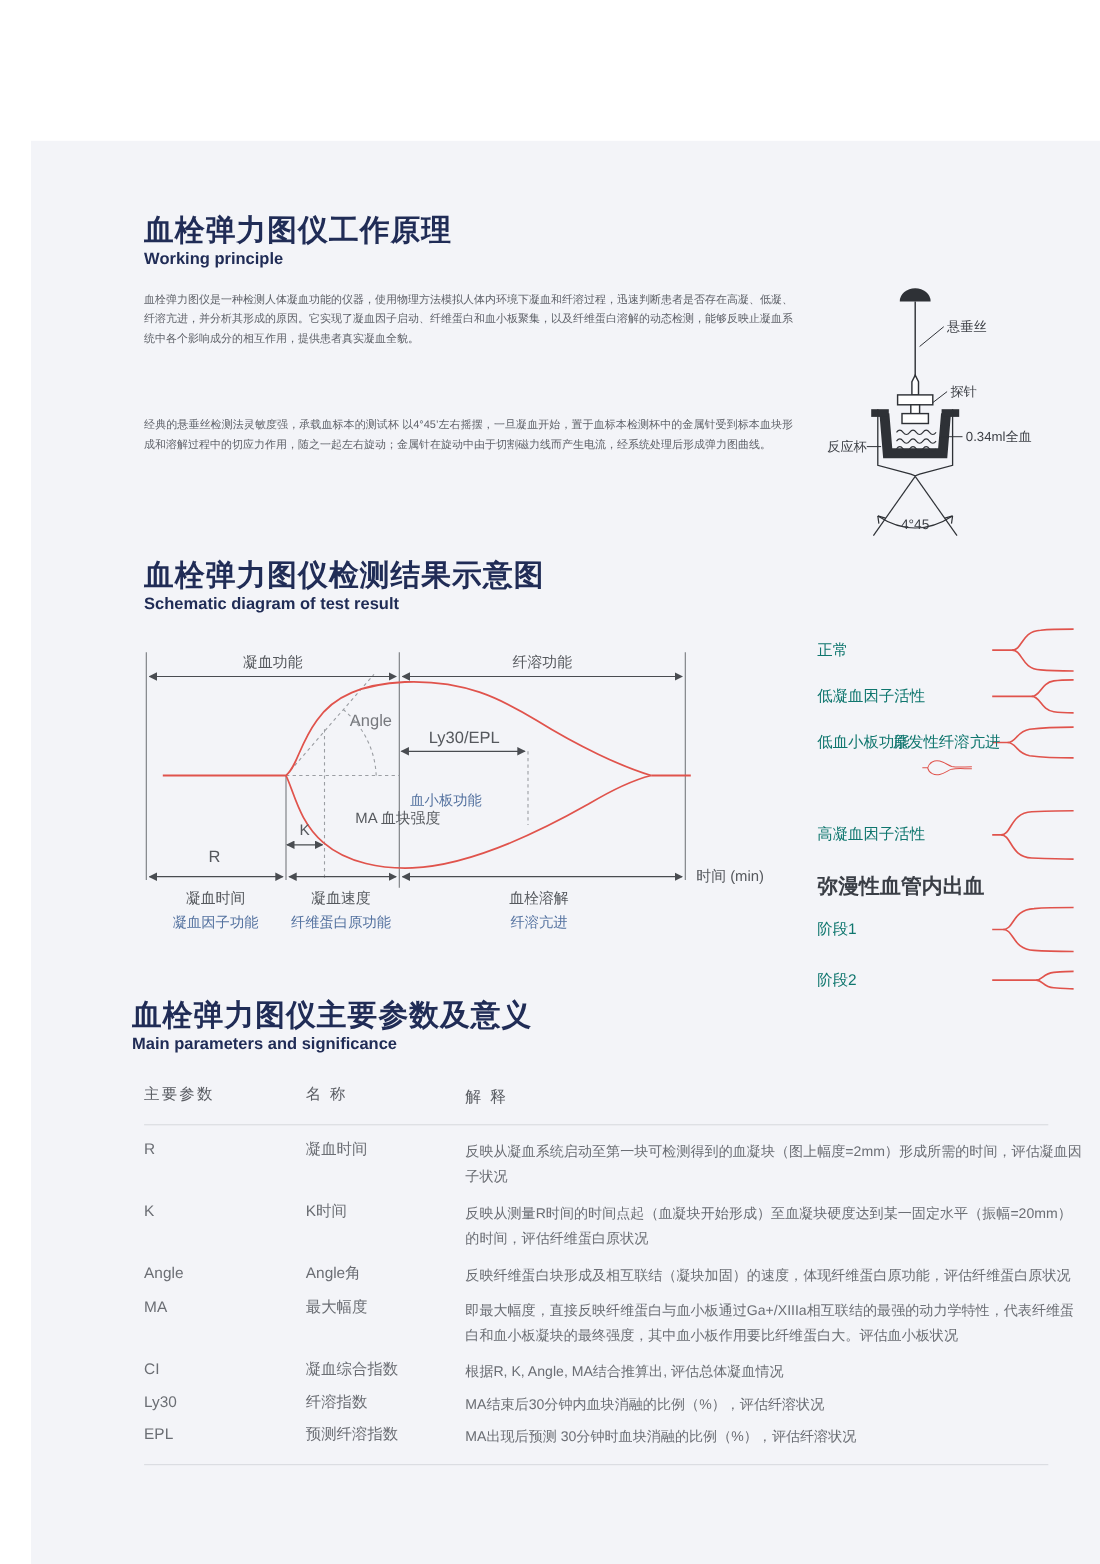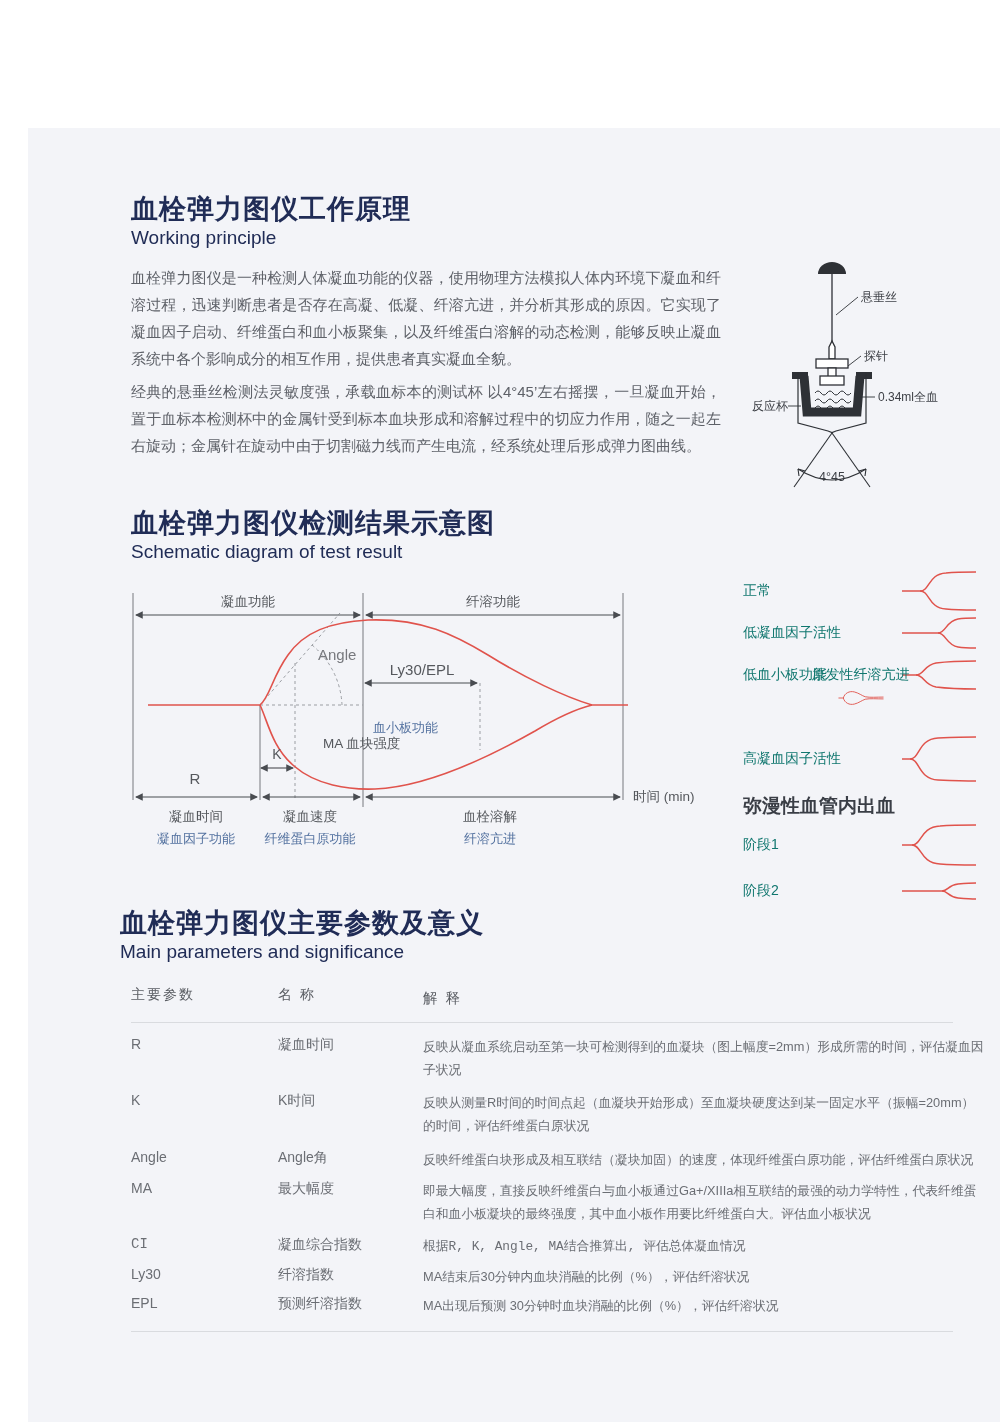--- a/index.html
+++ b/index.html
@@ -1,22 +1,22 @@
 <!DOCTYPE html>
 <html><head>
 <meta charset="utf-8">
 <style>
   html,body{margin:0;padding:0;}
   .page{position:relative;width:1000px;height:1422px;background:#ffffff;overflow:hidden;
         font-family:"Liberation Sans","DejaVu Sans",sans-serif;margin-left:28px;}
   .panel{position:absolute;left:0;top:128px;width:1000px;height:1294px;background:#f3f4f8;}
   .abs{position:absolute;}
   h1.sec-title{margin:0;font-size:27px;font-weight:bold;color:#202c56;letter-spacing:1px;line-height:1.15;}
-  .sec-sub{font-size:19px;font-weight:normal;color:#202c56;margin-top:2px;}
-  .body-p{width:590px;font-size:15px;line-height:1.8;color:#5e6168;text-align:justify;}
+  .sec-sub{font-size:15px;font-weight:bold;color:#202c56;margin-top:2px;}
+  .body-p{width:590px;font-size:10px;line-height:1.8;color:#5e6168;text-align:justify;}
   .teg-label{font-size:13.5px;fill:#55585d;}
   .teg-label-blue{font-size:13px;fill:#53719f;}
   .legend-row{position:absolute;left:715px;width:235px;height:46px;display:flex;align-items:center;justify-content:space-between;}
   .legend-label{font-size:14px;color:#0f766e;}
   .legend-header{font-size:19px;font-weight:bold;color:#3a3e46;}
   .ptable{position:absolute;left:103px;top:986px;width:822px;color:#6b6e74;}
   .prow{display:grid;grid-template-columns:130px 128px 564px;column-gap:17px;}
   .prow .c1{font-size:14px;}
   .prow .c2{font-size:14px;}
   .prow .c3{font-size:12.8px;line-height:1.75;}
@@ -234,21 +234,21 @@
     <div class="prow" style="padding-top:12px;">
       <div class="c1">Angle</div>
       <div class="c2">Angle角</div>
       <div class="c3">反映纤维蛋白块形成及相互联结（凝块加固）的速度，体现纤维蛋白原功能，评估纤维蛋白原状况</div>
     </div>
     <div class="prow" style="padding-top:9px;">
       <div class="c1">MA</div>
       <div class="c2">最大幅度</div>
       <div class="c3">即最大幅度，直接反映纤维蛋白与血小板通过Ga+/XIIIa相互联结的最强的动力学特性，代表纤维蛋白和血小板凝块的最终强度，其中血小板作用要比纤维蛋白大。评估血小板状况</div>
     </div>
-    <div class="prow" style="padding-top:11px;font-family:Liberation Mono, monospace;">
+    <div class="prow" style="padding-top:11px;">
       <div class="c1">CI</div>
       <div class="c2">凝血综合指数</div>
       <div class="c3">根据R, K, Angle, MA结合推算出, 评估总体凝血情况</div>
     </div>
     <div class="prow" style="padding-top:7px;">
       <div class="c1">Ly30</div>
       <div class="c2">纤溶指数</div>
       <div class="c3">MA结束后30分钟内血块消融的比例（%），评估纤溶状况</div>
     </div>
     <div class="prow" style="padding-top:7px;">

